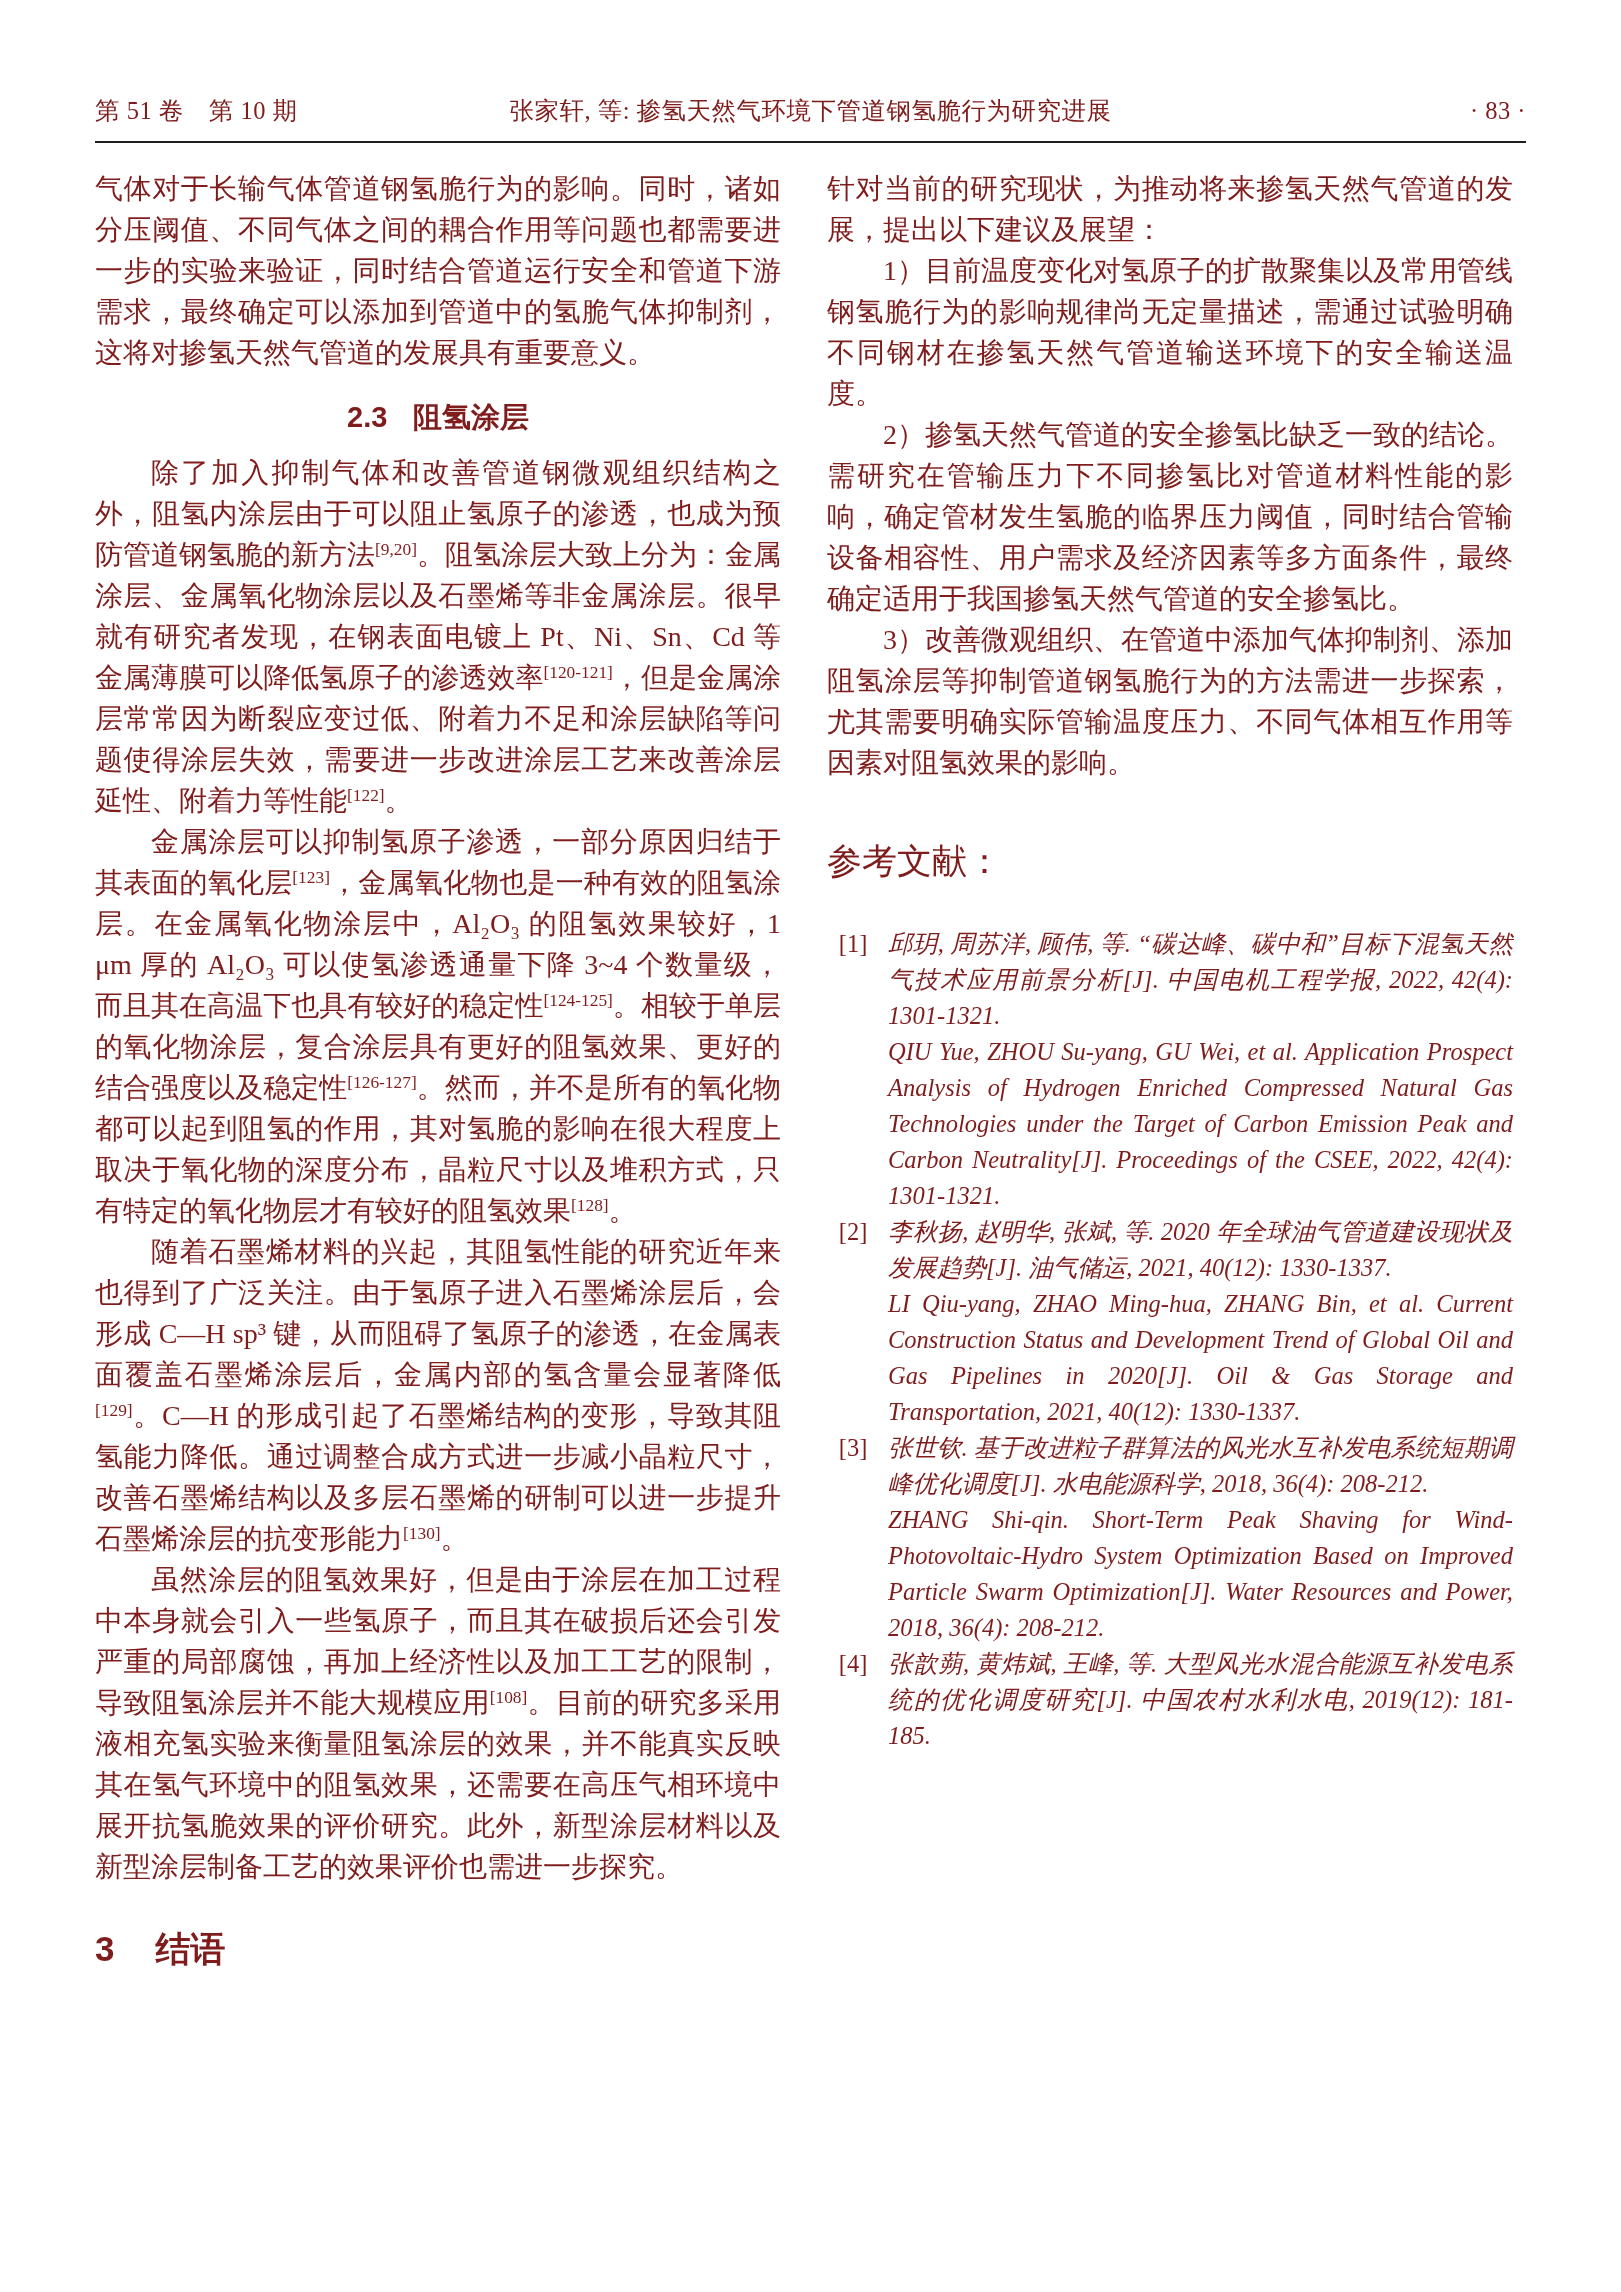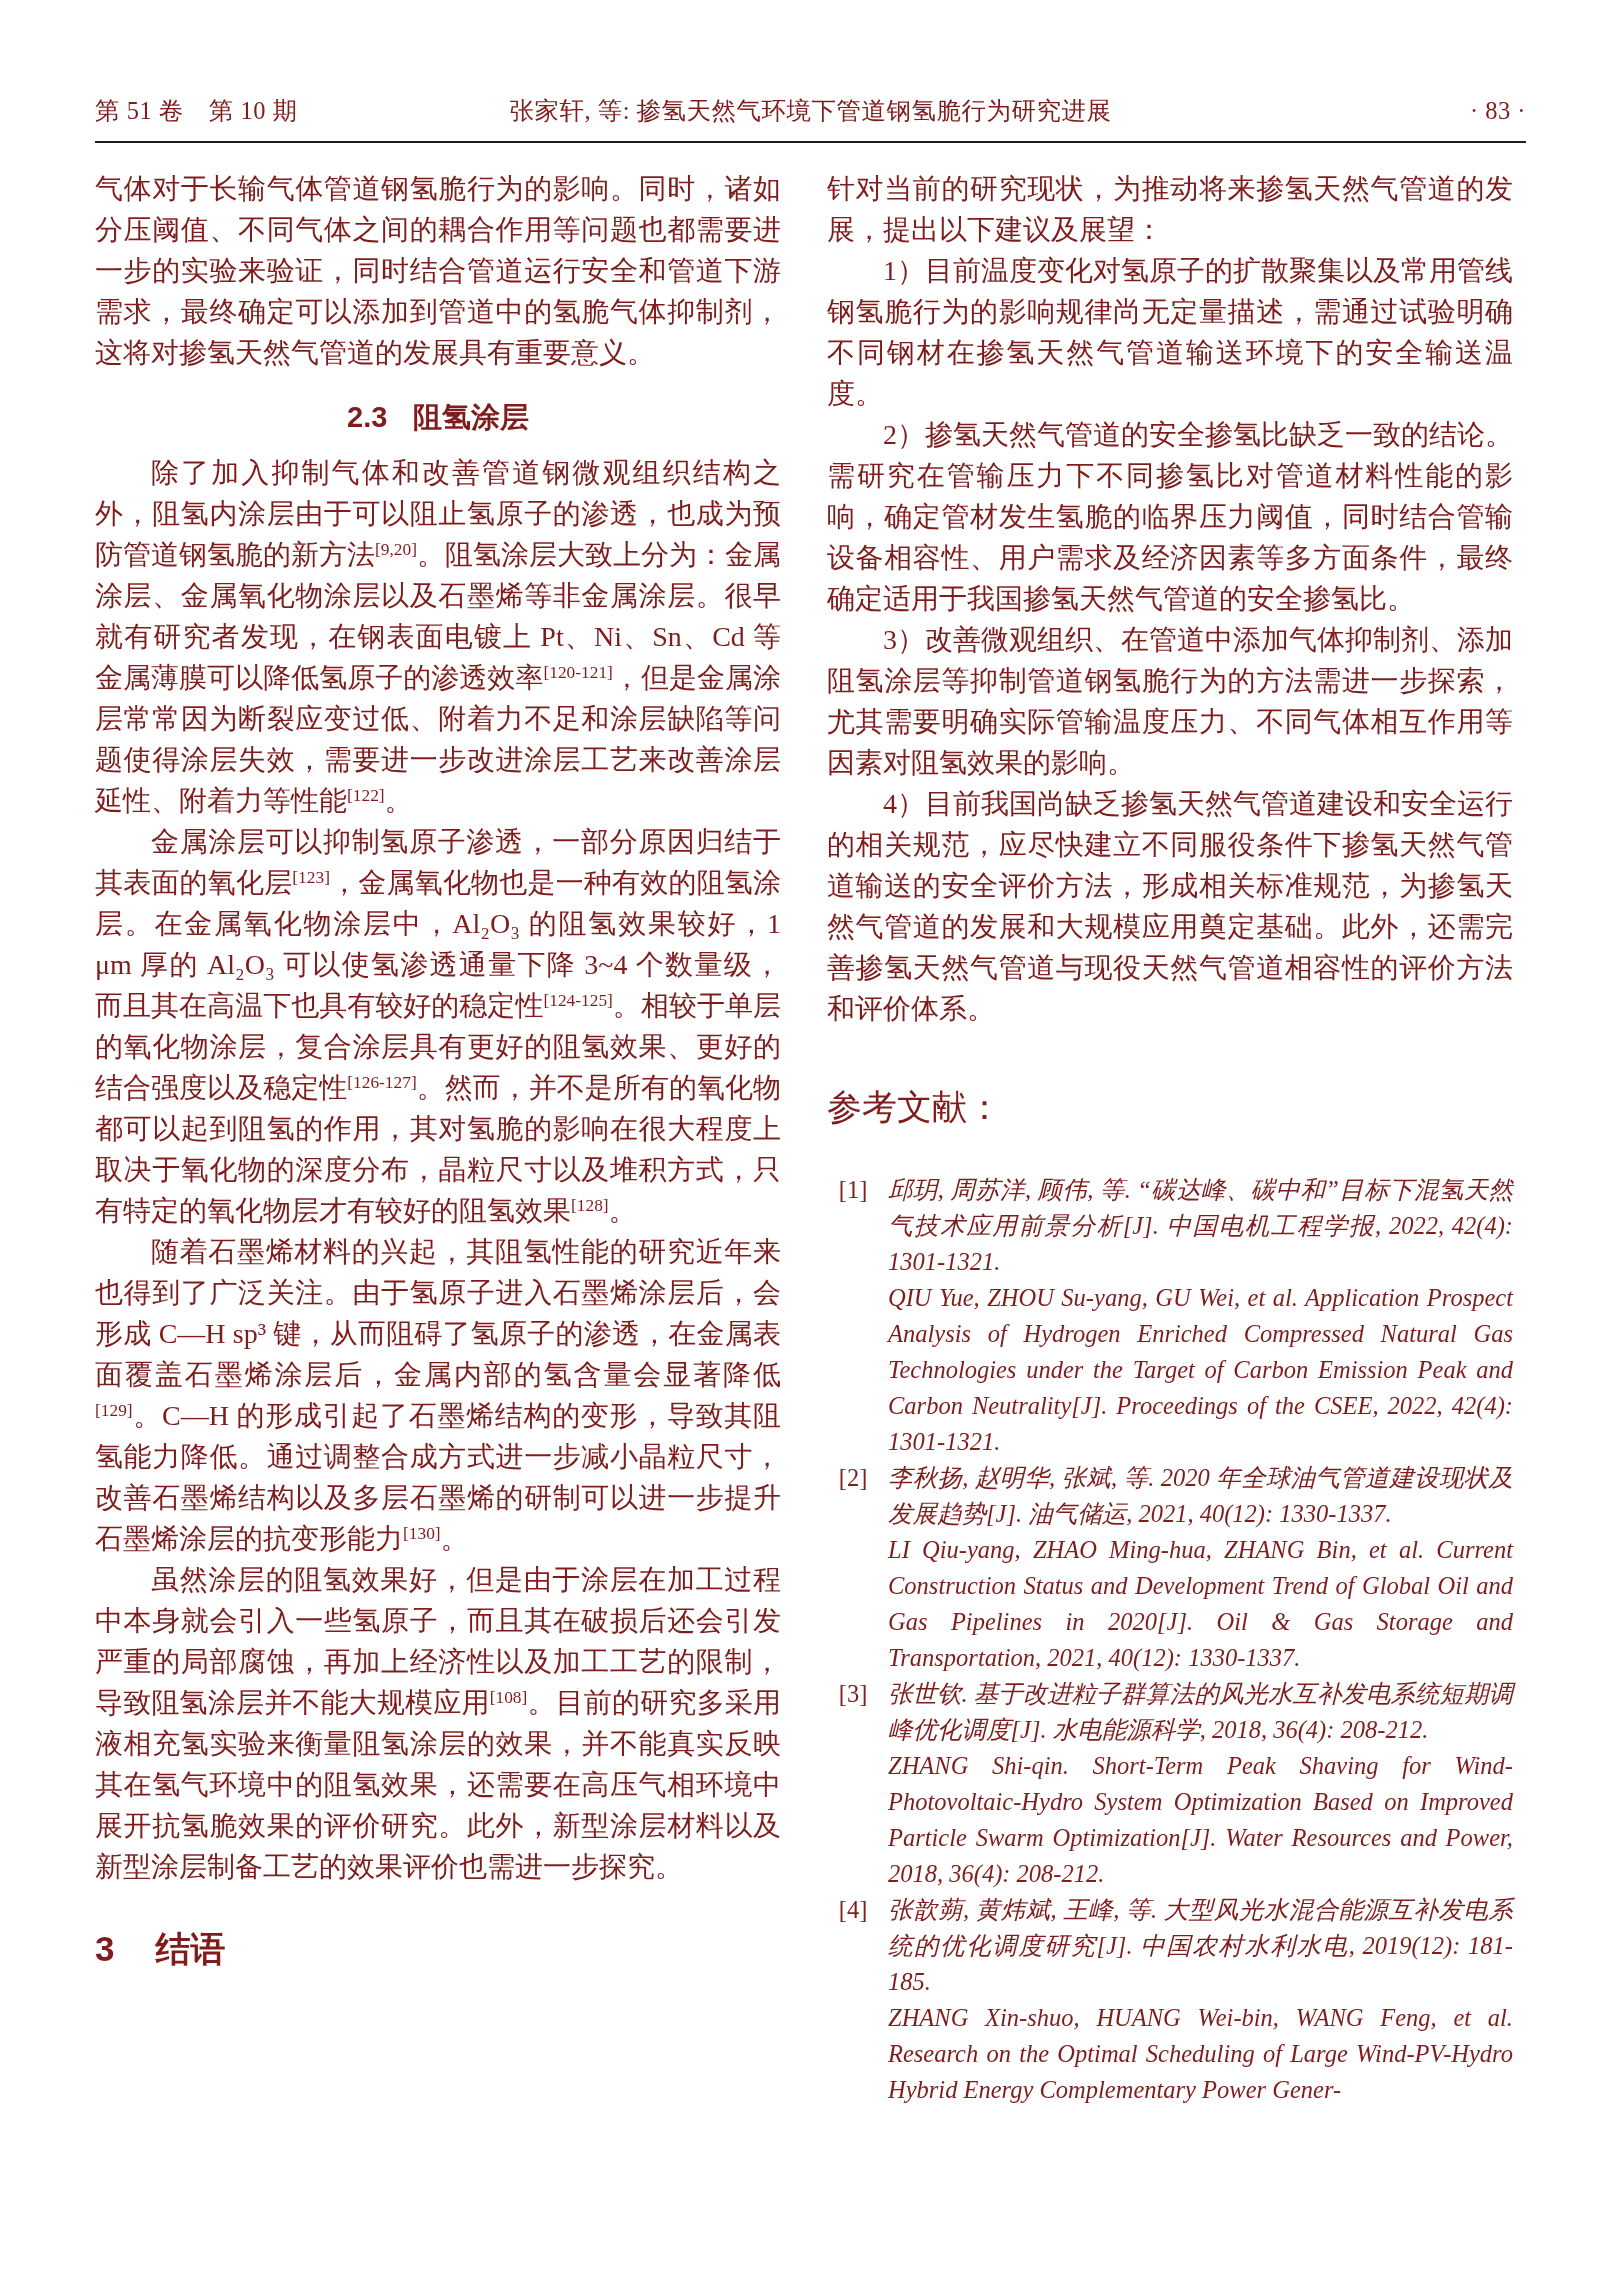--- a/index.html
+++ b/index.html
@@ -88,21 +88,20 @@
           <span class="sec-num wide">3</span><span class="sec-title">结语</span>
         </h2>
 
       </section>
 
       <section class="col">
         <p class="body-p">针对当前的研究现状，为推动将来掺氢天然气管道的发展，提出以下建议及展望：</p>
         <p class="body-p indent">1）目前温度变化对氢原子的扩散聚集以及常用管线钢氢脆行为的影响规律尚无定量描述，需通过试验明确不同钢材在掺氢天然气管道输送环境下的安全输送温度。</p>
         <p class="body-p indent">2）掺氢天然气管道的安全掺氢比缺乏一致的结论。需研究在管输压力下不同掺氢比对管道材料性能的影响，确定管材发生氢脆的临界压力阈值，同时结合管输设备相容性、用户需求及经济因素等多方面条件，最终确定适用于我国掺氢天然气管道的安全掺氢比。</p>
         <p class="body-p indent">3）改善微观组织、在管道中添加气体抑制剂、添加阻氢涂层等抑制管道钢氢脆行为的方法需进一步探索，尤其需要明确实际管输温度压力、不同气体相互作用等因素对阻氢效果的影响。</p>
-        <p class="body-p indent">4）目前我国尚缺乏掺氢天然气管道建设和安全运行的相关规范，应尽快建立不同服役条件下掺氢天然气管道输送的安全评价方法，形成相关标准规范，为掺氢天然气管道的发展和大规模应用奠定基础。此外，还需完善掺氢天然气管道与现役天然气管道相容性的评价方法和评价体系。</p>
 
         <h3 class="ref-heading">参考文献：</h3>
 
         <div class="ref-list">
 
           <div class="ref-item">
             <span class="ref-num">[1]</span>
             <div class="ref-body">
               <p>邱玥, 周苏洋, 顾伟, 等. “碳达峰、碳中和”目标下混氢天然气技术应用前景分析[J]. 中国电机工程学报, 2022, 42(4): 1301-1321.</p>
               <p>QIU Yue, ZHOU Su-yang, GU Wei, et al. Application Prospect Analysis of Hydrogen Enriched Compressed Natural Gas Technologies under the Target of Carbon Emission Peak and Carbon Neutrality[J]. Proceedings of the CSEE, 2022, 42(4): 1301-1321.</p>
@@ -122,21 +121,20 @@
             <div class="ref-body">
               <p>张世钦. 基于改进粒子群算法的风光水互补发电系统短期调峰优化调度[J]. 水电能源科学, 2018, 36(4): 208-212.</p>
               <p>ZHANG Shi-qin. Short-Term Peak Shaving for Wind-Photovoltaic-Hydro System Optimization Based on Improved Particle Swarm Optimization[J]. Water Resources and Power, 2018, 36(4): 208-212.</p>
             </div>
           </div>
 
           <div class="ref-item">
             <span class="ref-num">[4]</span>
             <div class="ref-body">
               <p>张歆蒴, 黄炜斌, 王峰, 等. 大型风光水混合能源互补发电系统的优化调度研究[J]. 中国农村水利水电, 2019(12): 181-185.</p>
-              <p>ZHANG Xin-shuo, HUANG Wei-bin, WANG Feng, et al. Research on the Optimal Scheduling of Large Wind-PV-Hydro Hybrid Energy Complementary Power Gener-</p>
             </div>
           </div>
 
         </div>
       </section>
 
     </main>
   </div>
 </div>
 

